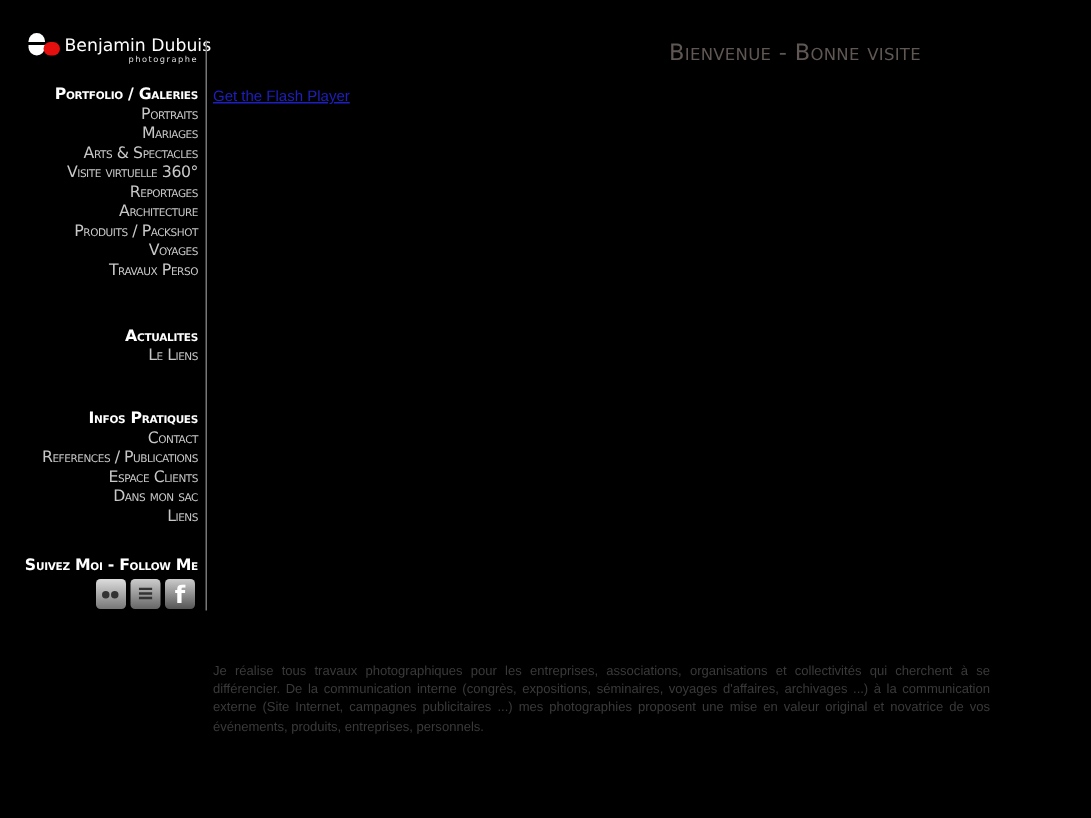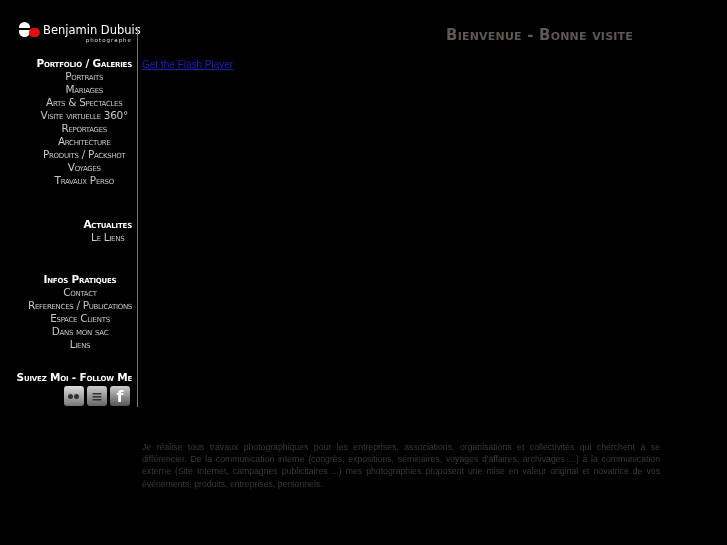--- a/index.html
+++ b/index.html
@@ -5,34 +5,34 @@
   html, body { margin:0; padding:0; background:#000; }
   body { width:727px; height:545px; position:relative; overflow:hidden; font-family:"DejaVu Sans", sans-serif; }
   .logo { position:absolute; left:17px; top:20px; width:116px; height:26px; }
   .logo .dots { position:absolute; left:0; top:2px; width:24px; height:16px; }
   .logo .d1 { position:absolute; left:2px; top:0; width:11px; height:15px; background:#fff; border-radius:6px; }
   .logo .d1:after { content:""; position:absolute; left:-2px; top:6px; width:14px; height:2px; background:#000; }
   .logo .d2 { position:absolute; left:12px; top:6px; width:11px; height:9px; background:#e40f0f; border-radius:5px; }
   .logo .name { position:absolute; left:26px; top:3px; font-size:11.5px; color:#fff; letter-spacing:0px; white-space:nowrap; }
   .logo .sub { position:absolute; right:1px; top:17px; font-size:5.5px; color:#ddd; letter-spacing:1px; }
   .divider { position:absolute; left:137px; top:27px; width:1px; height:380px; background:#777; }
-  .nav { position:absolute; right:595px; text-align:center; font-family:"DejaVu Sans", sans-serif; font-variant:small-caps; white-space:nowrap; }
+  .nav { position:absolute; right:595px; text-align:right; font-family:"DejaVu Sans", sans-serif; font-variant:small-caps; white-space:nowrap; }
   .nav .head { color:#fff; font-weight:bold; font-size:10.5px; line-height:13px; letter-spacing:-0.2px; }
   .nav .item { color:#c8c8c8; font-size:10.5px; line-height:13px; letter-spacing:-0.3px; cursor:pointer; }
   .sec1 { top:57px; }
   .sec2 { top:218px; }
   .sec3 { top:273px; }
   .sec4 { top:371px; }
   .social { position:absolute; top:386px; left:64px; display:flex; gap:3px; }
   .social .ic { width:20px; height:20px; border-radius:3px; position:relative; }
   .ic.flickr { background:linear-gradient(#ddd,#777); }
   .ic.flickr span { position:absolute; top:8px; width:5px; height:5px; border-radius:50%; background:#333; }
   .ic.rss { background:linear-gradient(#ccc,#666); color:#333; font-size:14px; text-align:center; line-height:20px; font-weight:bold; }
   .ic.fb { background:linear-gradient(#ccc,#555); color:#fff; font-size:16px; font-weight:bold; text-align:center; line-height:22px; font-family:"DejaVu Sans", sans-serif; }
-  .title { position:absolute; left:446px; top:26px; color:#5f5753; font-size:15px; font-weight:bold; font-variant:small-caps; letter-spacing:0.2px; white-space:nowrap; }
+  .title { position:absolute; left:446px; top:26px; color:#5f5753; font-size:15px; font-weight:normal; font-variant:small-caps; letter-spacing:0.2px; white-space:nowrap; }
   .flash { position:absolute; left:142px; top:59px; color:#1f1fbf; font-size:10px; font-family:"Liberation Sans", sans-serif; }
   .body-text { position:absolute; left:142px; top:441px; width:518px; color:#3a3a3a; font-size:8.7px; line-height:12.2px; text-align:justify; font-family:"Liberation Sans", sans-serif; }
   .body-text p { margin:0; }
 </style>
 </head>
 <body>
 
 <div class="logo">
   <div class="dots">
       <div class="d1"></div>

